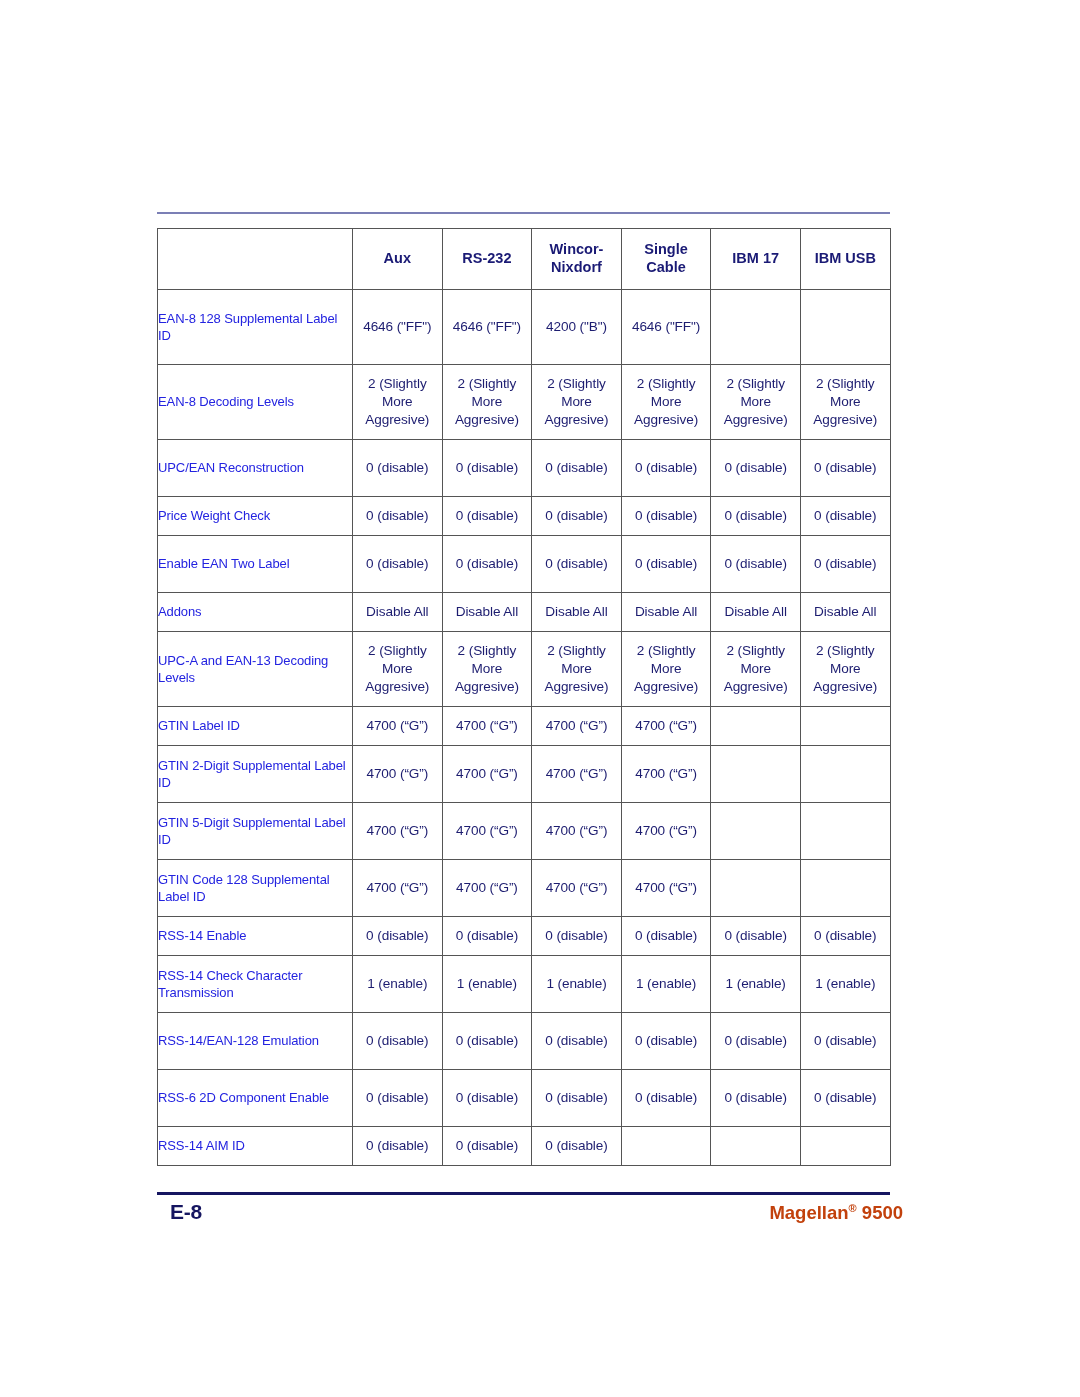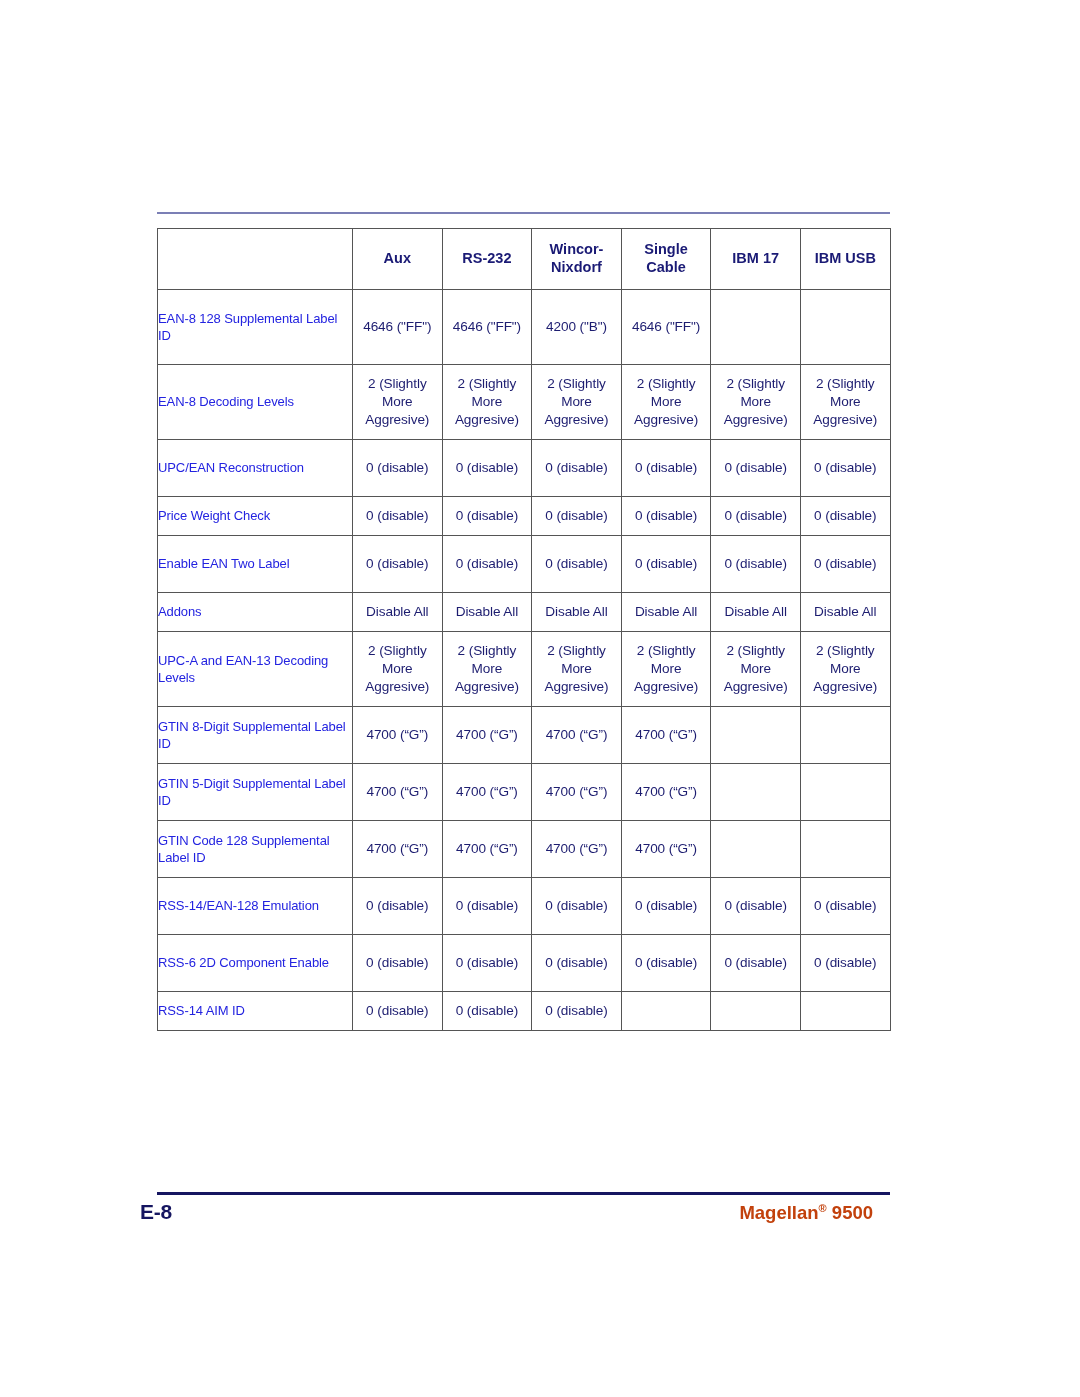--- a/index.html
+++ b/index.html
@@ -84,21 +84,21 @@
   .footer-rule {
     position: absolute;
     left: 157px;
     top: 1192px;
     width: 733px;
     height: 3px;
     background: #151560;
   }
   .footer {
     position: absolute;
-    left: 140px;
+    left: 170px;
     top: 1200px;
     width: 733px;
     height: 30px;
   }
   .pagenum {
     position: absolute;
     left: 0;
     top: 0;
     color: #151560;
     font-weight: bold;
@@ -205,22 +205,31 @@
           </tr>
           <tr class="h3">
             <td class="rowlabel">UPC-A and EAN-13 Decoding Levels</td>
             <td class="val">2 (Slightly More Aggresive)</td>
             <td class="val">2 (Slightly More Aggresive)</td>
             <td class="val">2 (Slightly More Aggresive)</td>
             <td class="val">2 (Slightly More Aggresive)</td>
             <td class="val">2 (Slightly More Aggresive)</td>
             <td class="val">2 (Slightly More Aggresive)</td>
           </tr>
-          <tr class="h2">
-            <td class="rowlabel">GTIN 8-Digit Supplemental Label ID</td>
+          <tr class="h1">
+            <td class="rowlabel">GTIN Label ID</td>
+            <td class="val">4700 (“G”)</td>
+            <td class="val">4700 (“G”)</td>
+            <td class="val">4700 (“G”)</td>
+            <td class="val">4700 (“G”)</td>
+            <td class="val"></td>
+            <td class="val"></td>
+          </tr>
+          <tr class="h2">
+            <td class="rowlabel">GTIN 2-Digit Supplemental Label ID</td>
             <td class="val">4700 (“G”)</td>
             <td class="val">4700 (“G”)</td>
             <td class="val">4700 (“G”)</td>
             <td class="val">4700 (“G”)</td>
             <td class="val"></td>
             <td class="val"></td>
           </tr>
           <tr class="h2">
             <td class="rowlabel">GTIN 5-Digit Supplemental Label ID</td>
             <td class="val">4700 (“G”)</td>
@@ -231,20 +240,38 @@
             <td class="val"></td>
           </tr>
           <tr class="h2">
             <td class="rowlabel">GTIN Code 128 Supplemental Label ID</td>
             <td class="val">4700 (“G”)</td>
             <td class="val">4700 (“G”)</td>
             <td class="val">4700 (“G”)</td>
             <td class="val">4700 (“G”)</td>
             <td class="val"></td>
             <td class="val"></td>
+          </tr>
+          <tr class="h1">
+            <td class="rowlabel">RSS-14 Enable</td>
+            <td class="val">0 (disable)</td>
+            <td class="val">0 (disable)</td>
+            <td class="val">0 (disable)</td>
+            <td class="val">0 (disable)</td>
+            <td class="val">0 (disable)</td>
+            <td class="val">0 (disable)</td>
+          </tr>
+          <tr class="h2">
+            <td class="rowlabel">RSS-14 Check Character Transmission</td>
+            <td class="val">1 (enable)</td>
+            <td class="val">1 (enable)</td>
+            <td class="val">1 (enable)</td>
+            <td class="val">1 (enable)</td>
+            <td class="val">1 (enable)</td>
+            <td class="val">1 (enable)</td>
           </tr>
           <tr class="h2">
             <td class="rowlabel">RSS-14/EAN-128 Emulation</td>
             <td class="val">0 (disable)</td>
             <td class="val">0 (disable)</td>
             <td class="val">0 (disable)</td>
             <td class="val">0 (disable)</td>
             <td class="val">0 (disable)</td>
             <td class="val">0 (disable)</td>
           </tr>

